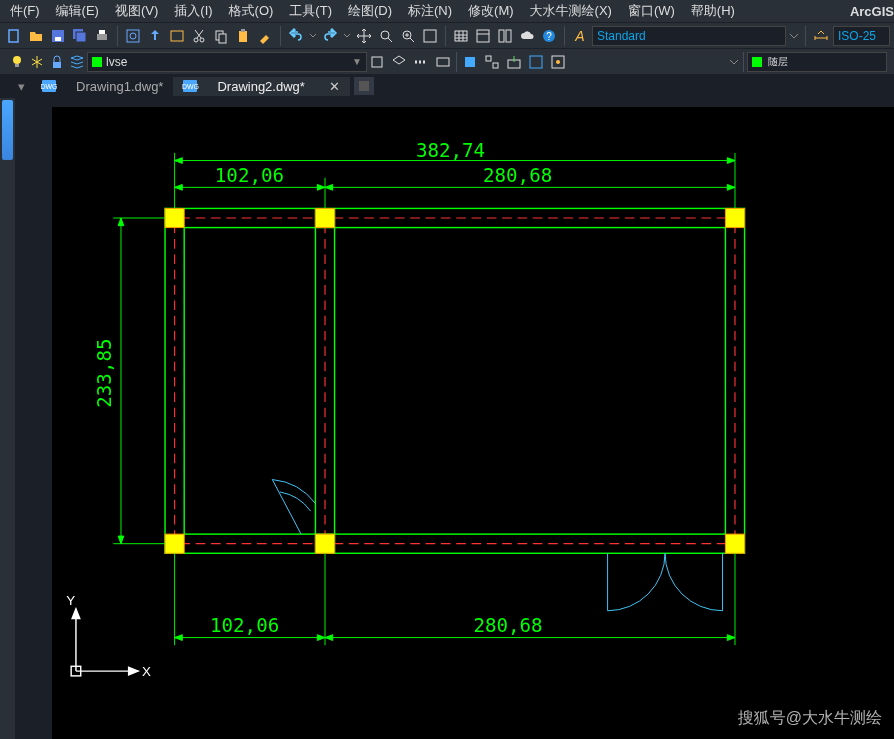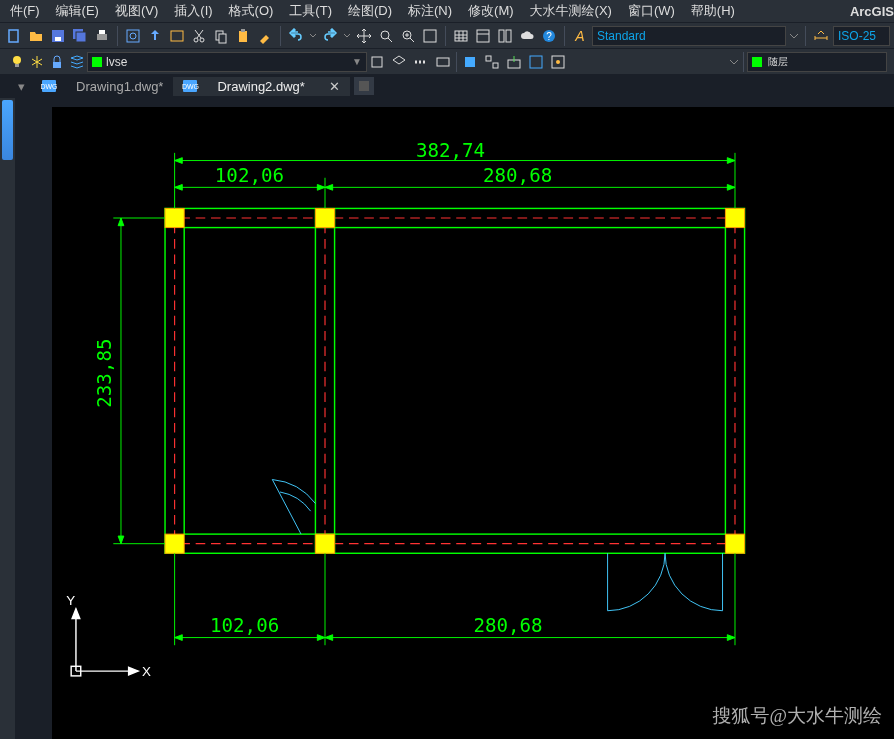--- a/index.html
+++ b/index.html
@@ -39,21 +39,21 @@
 
 .canvas-wrap { position: absolute; left: 15px; top: 107px; right: 0; bottom: 0; background: #000; margin-left: 37px; }
 .side-strip { position: absolute; left: 0; top: 98px; width: 15px; bottom: 0; background: #2a3038; }
 .side-strip::before { content: ""; position: absolute; left: 2px; top: 2px; width: 11px; height: 60px; background: linear-gradient(#4aa6ff, #3a86df); border-radius: 2px; }
 
 svg.drawing { position: absolute; left: 0; top: 0; width: 100%; height: 100%; }
 
 .win-ctrl { position: absolute; right: 6px; top: 112px; display: flex; gap: 6px; color: #aaa; font-size: 14px; }
 .win-ctrl span { cursor: pointer; width:16px; text-align:center; }
 
-.watermark { position: absolute; right: 12px; bottom: 10px; color: rgba(220,220,220,0.8); font-size: 19px; font-family: Liberation Serif, serif; }
+.watermark { position: absolute; right: 12px; bottom: 10px; color: rgba(220,220,220,0.8); font-size: 16px; }
 
 
 .dim-text { fill: #0f0; font-family: monospace; font-size: 20px; }
 </style>
 </head>
 <body>
 
 <div class="menubar">
   <span>件(F)</span>
   <span>编辑(E)</span>

